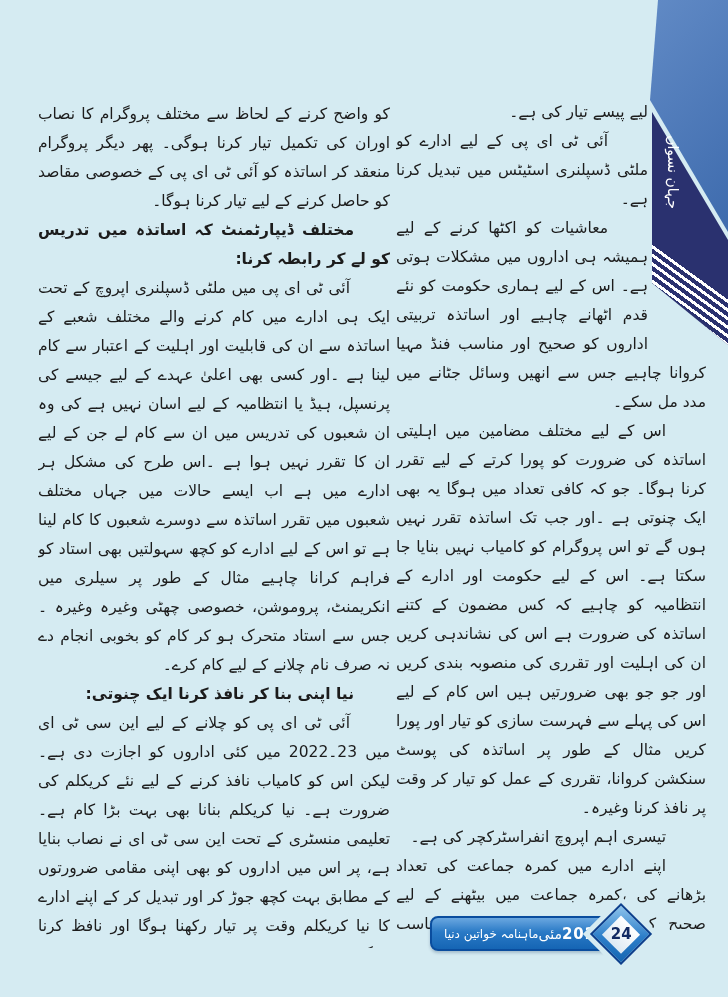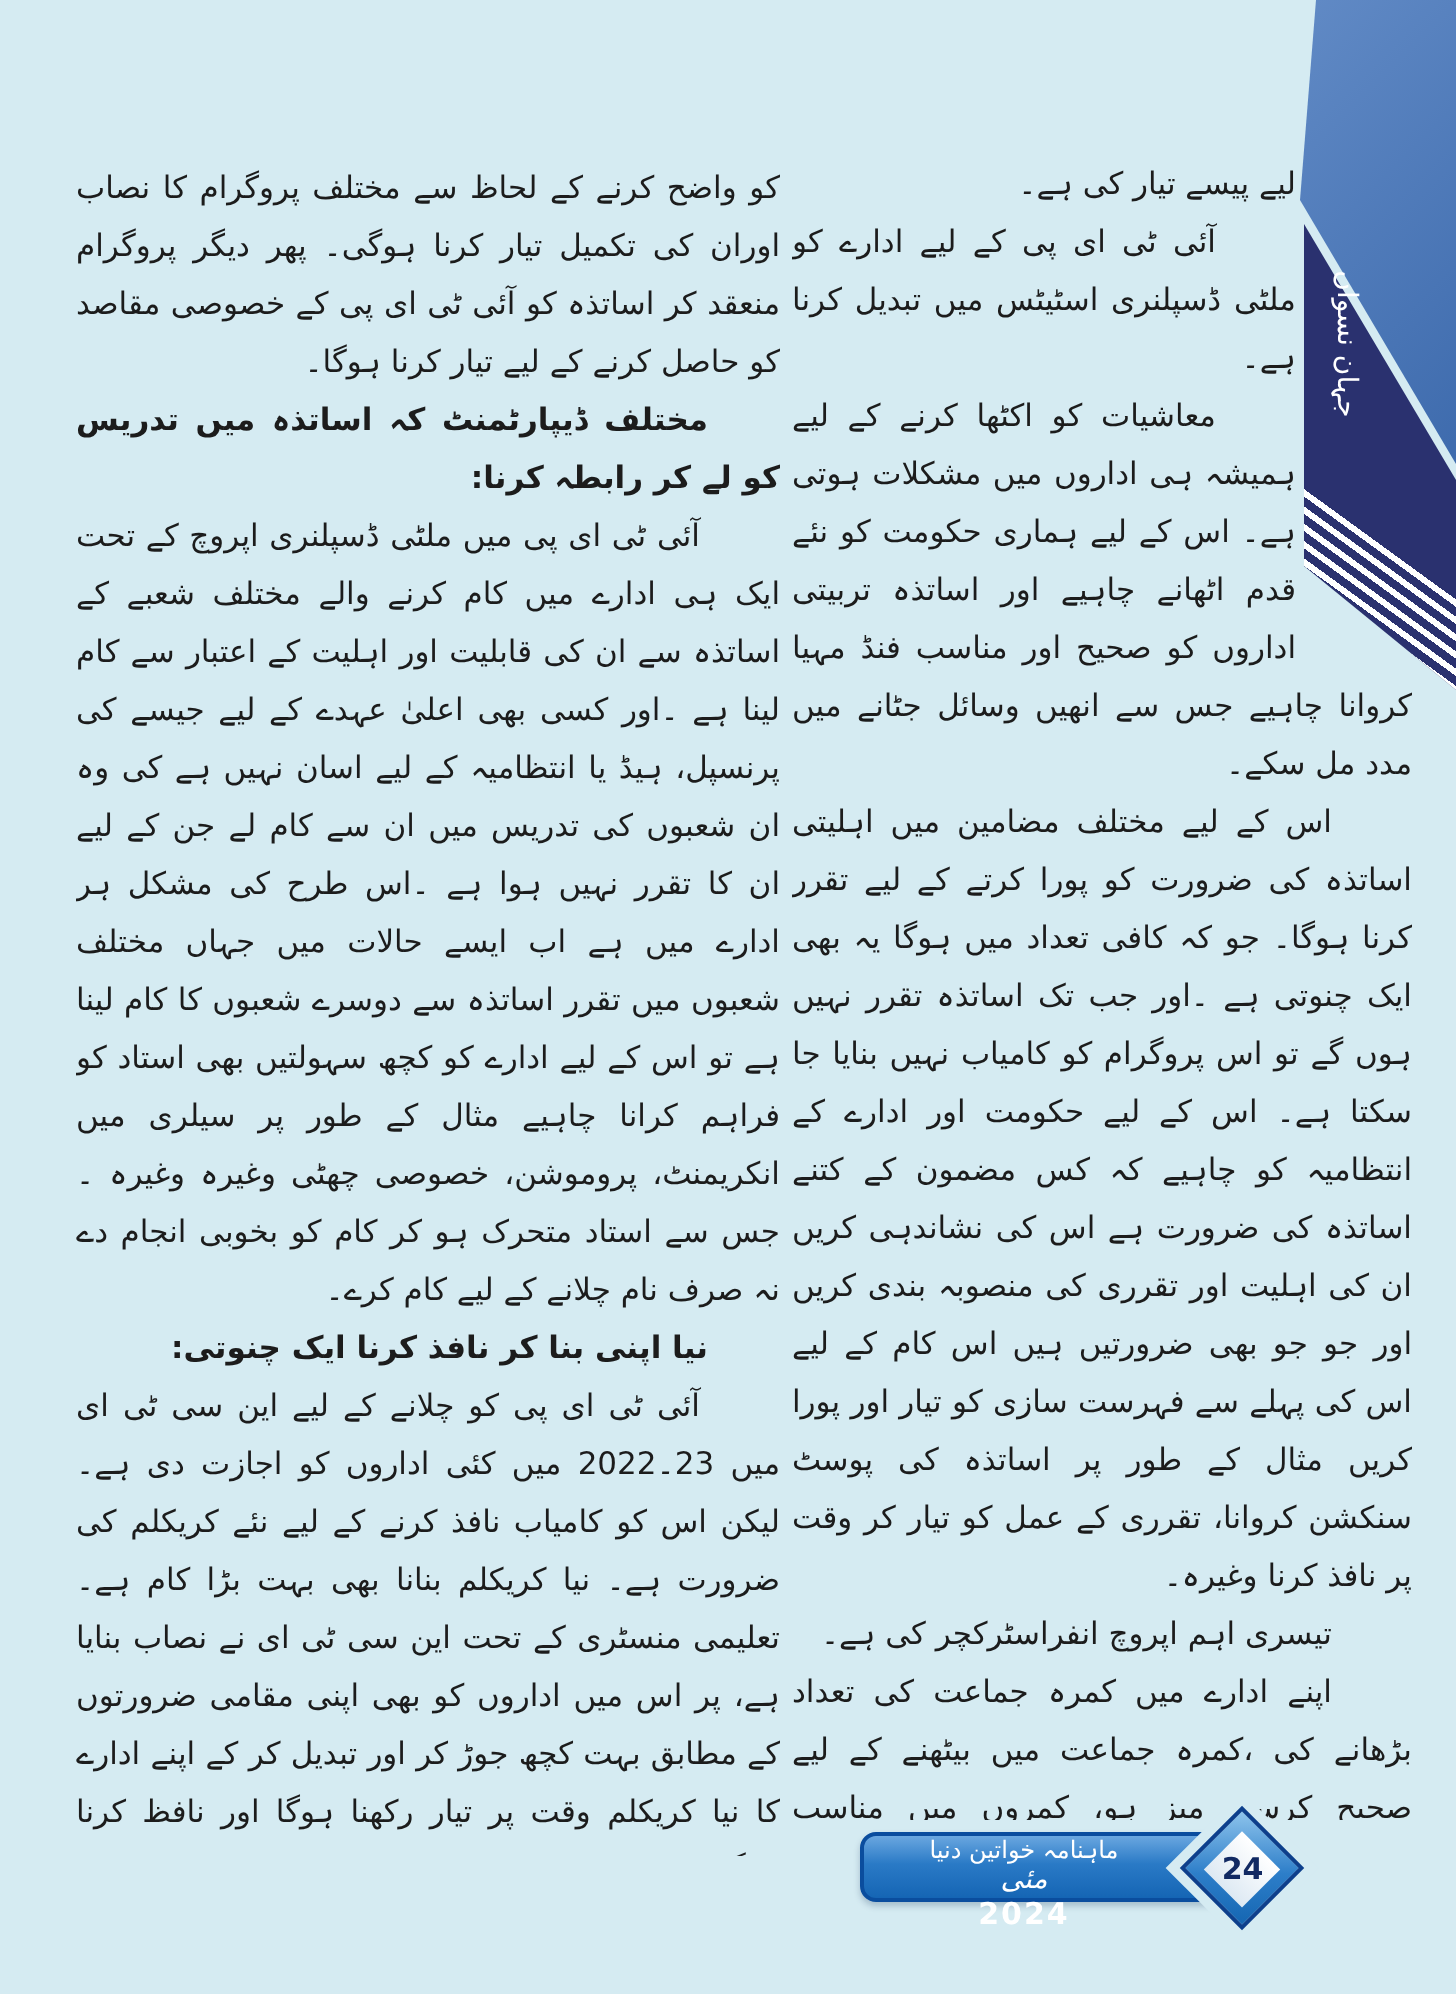--- a/index.html
+++ b/index.html
@@ -13,37 +13,37 @@
   .deco-panel{position:absolute;inset:0;background:#2a316f;
               clip-path:polygon(12px 112px,88px 240px,88px 345px,12px 283px);}
   .deco-stripes{position:absolute;inset:0;
               background:repeating-linear-gradient(36deg,#ffffff 0 3px,rgba(255,255,255,0) 3px 7px);
               clip-path:polygon(12px 243px,88px 298px,88px 345px,12px 283px);}
   .deco-label{position:absolute;left:-7px;top:161px;width:80px;height:22px;
               transform:rotate(90deg);color:#ffffff;font-size:14px;line-height:22px;
               text-align:center;direction:rtl;white-space:nowrap;}
 
   
-  .col{position:absolute;direction:rtl;text-align:justify;font-size:15.5px;line-height:29px;overflow:hidden;}
+  .col{position:absolute;direction:rtl;text-align:justify;font-size:15.5px;line-height:29px;overflow:hidden;margin-top:20px;}
   .col-left{left:38px;top:80px;width:352px;height:848px;}
   .col-right{left:396px;top:78px;width:310px;height:832px;}
   .col-right::before{content:"";float:right;width:58px;height:258px;}
   .col p{margin:0;text-indent:40px;}
   .col p.p-noindent{text-indent:0;}
   .col p.p-heading{font-weight:bold;text-indent:36px;}
 
   
   .footer-bar{position:absolute;left:430px;top:916px;width:182px;height:35px;box-sizing:border-box;
               background:linear-gradient(180deg,#6aa7e0 0%,#2a7ac6 45%,#1565b4 100%);
               border:2px solid #0a4d9e;border-radius:8px;
               display:flex;align-items:center;justify-content:space-between;
-              padding:0 30px 0 12px;color:#ffffff;box-shadow:0 2px 3px rgba(20,50,90,.25);flex-direction:column;}
+              padding:0 30px 0 12px;color:#ffffff;box-shadow:0 2px 3px rgba(20,50,90,.25);}
   .footer-title{font-size:12px;direction:rtl;white-space:nowrap;}
   .footer-divider{width:1px;height:20px;background:#ffffff;opacity:.9;}
-  .footer-month{font-size:14px;direction:rtl;white-space:nowrap;font-style:italic;}
+  .footer-month{font-size:14px;direction:rtl;white-space:nowrap;}
   .footer-year{font-size:15px;font-weight:bold;letter-spacing:1px;}
   .badge-gap{position:absolute;left:594px;top:907px;width:54px;height:54px;transform:rotate(45deg);background:#d5ebf2;}
   .badge{position:absolute;left:599px;top:912px;width:44px;height:44px;transform:rotate(45deg);
          background:linear-gradient(135deg,#8ec4ec 0%,#2d7ec9 55%,#1566b2 100%);
          border:2px solid #0d3f8c;box-sizing:border-box;
          display:flex;align-items:center;justify-content:center;}
   .badge-inner{width:27px;height:27px;background:linear-gradient(180deg,#ffffff 0%,#dde9f3 100%);
                display:flex;align-items:center;justify-content:center;}
   .badge-num{transform:rotate(-45deg);font-weight:bold;font-size:15px;color:#122a63;}
 </style>

